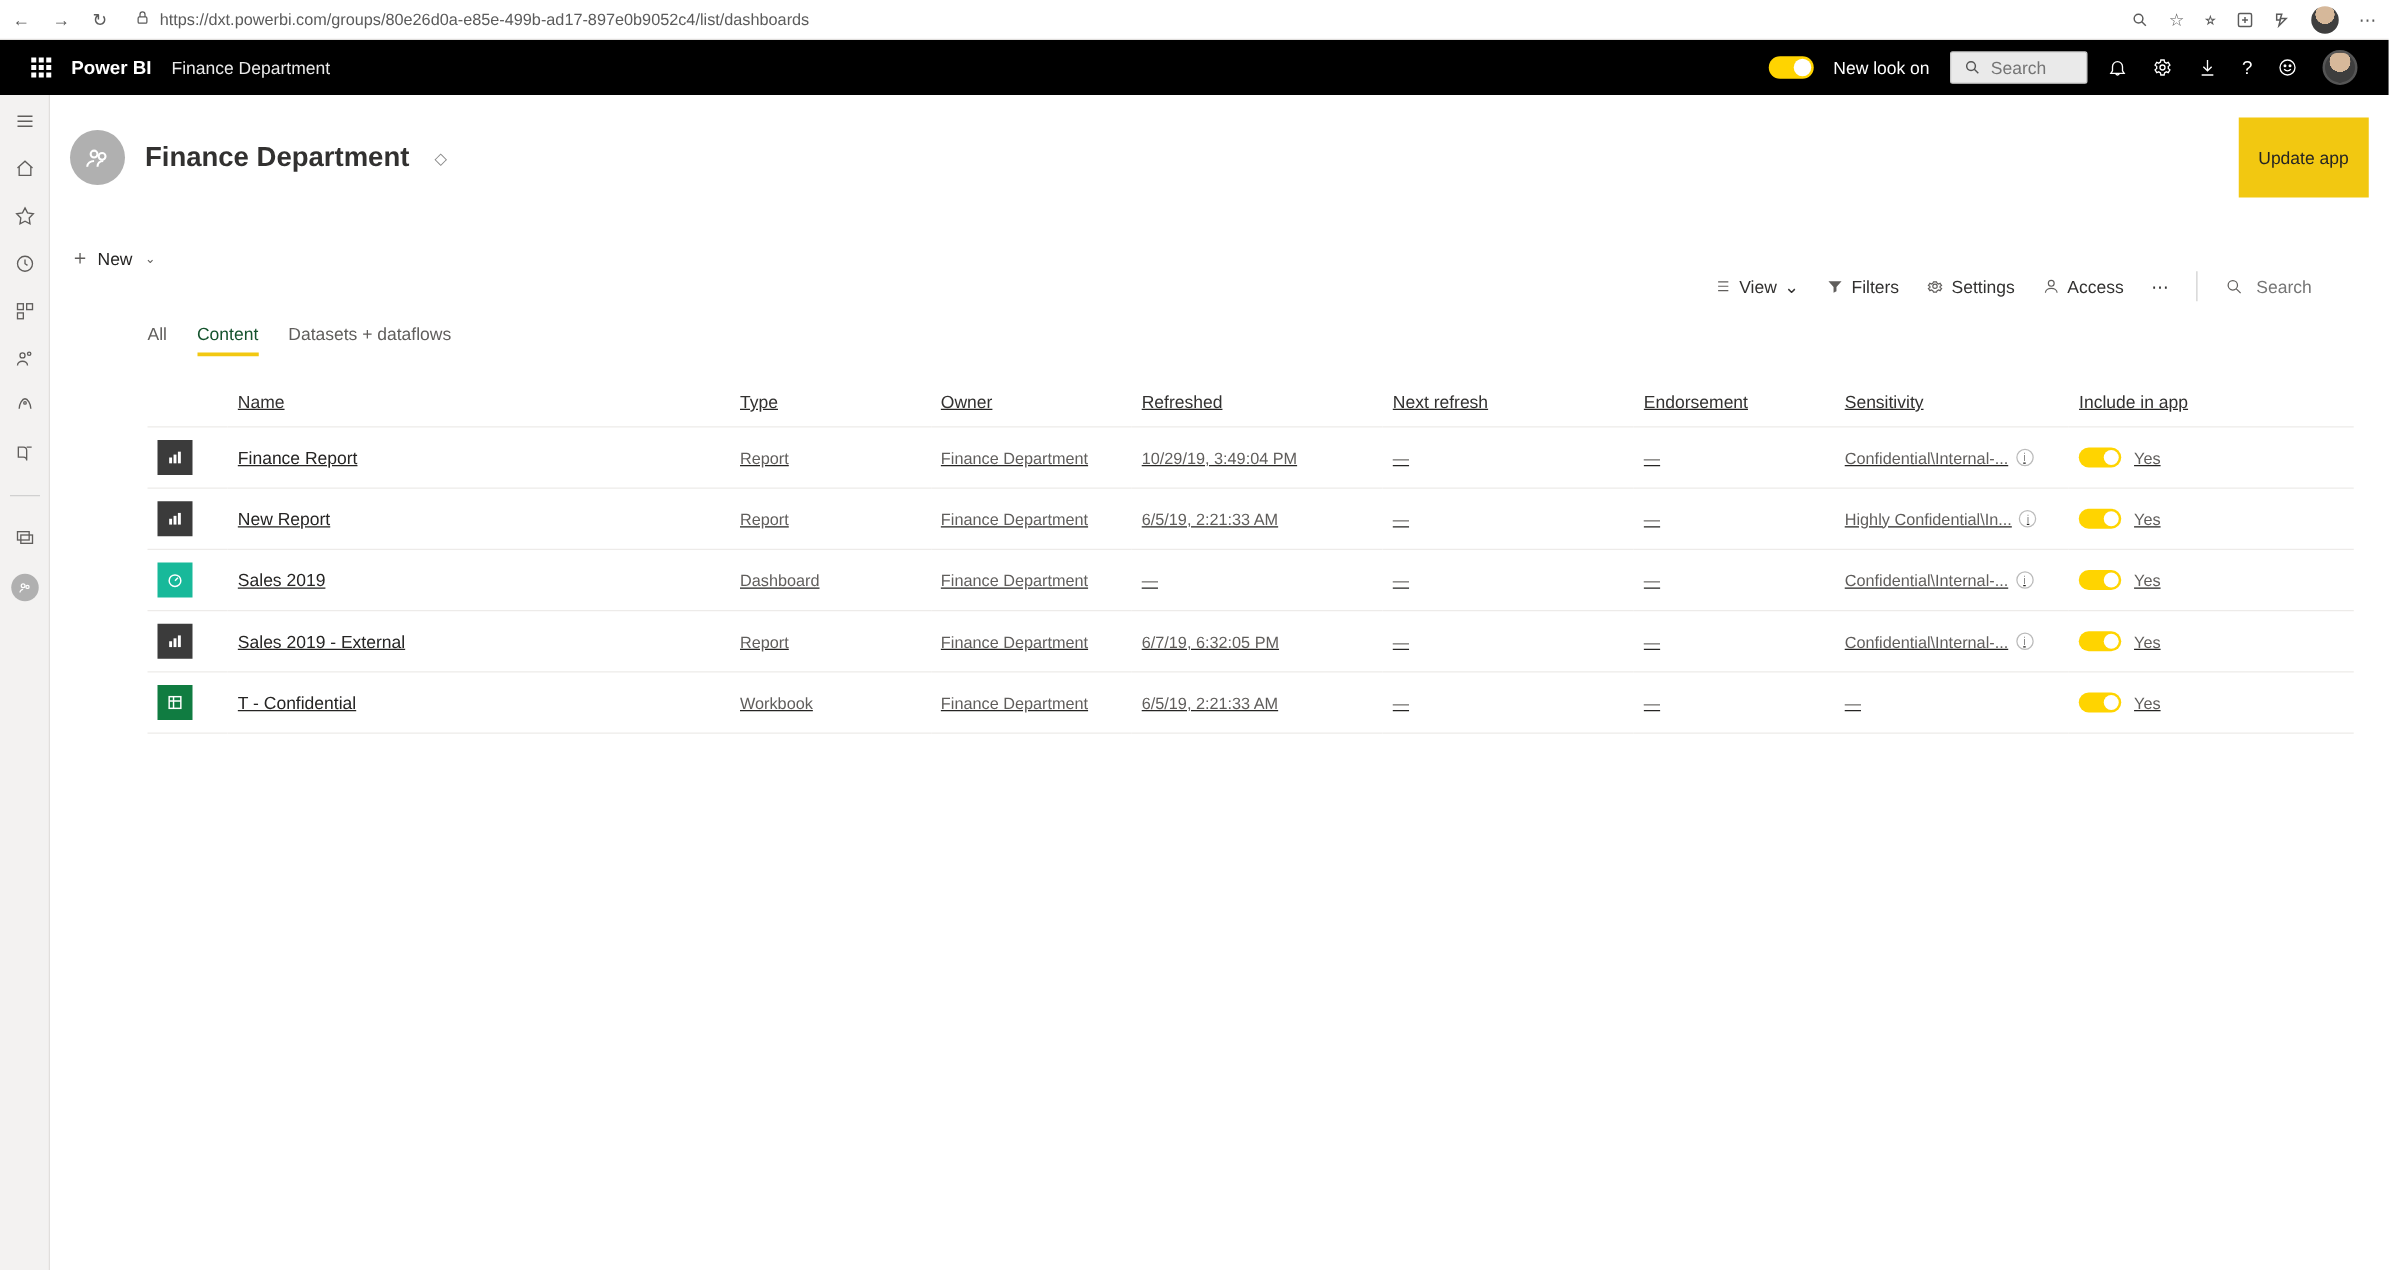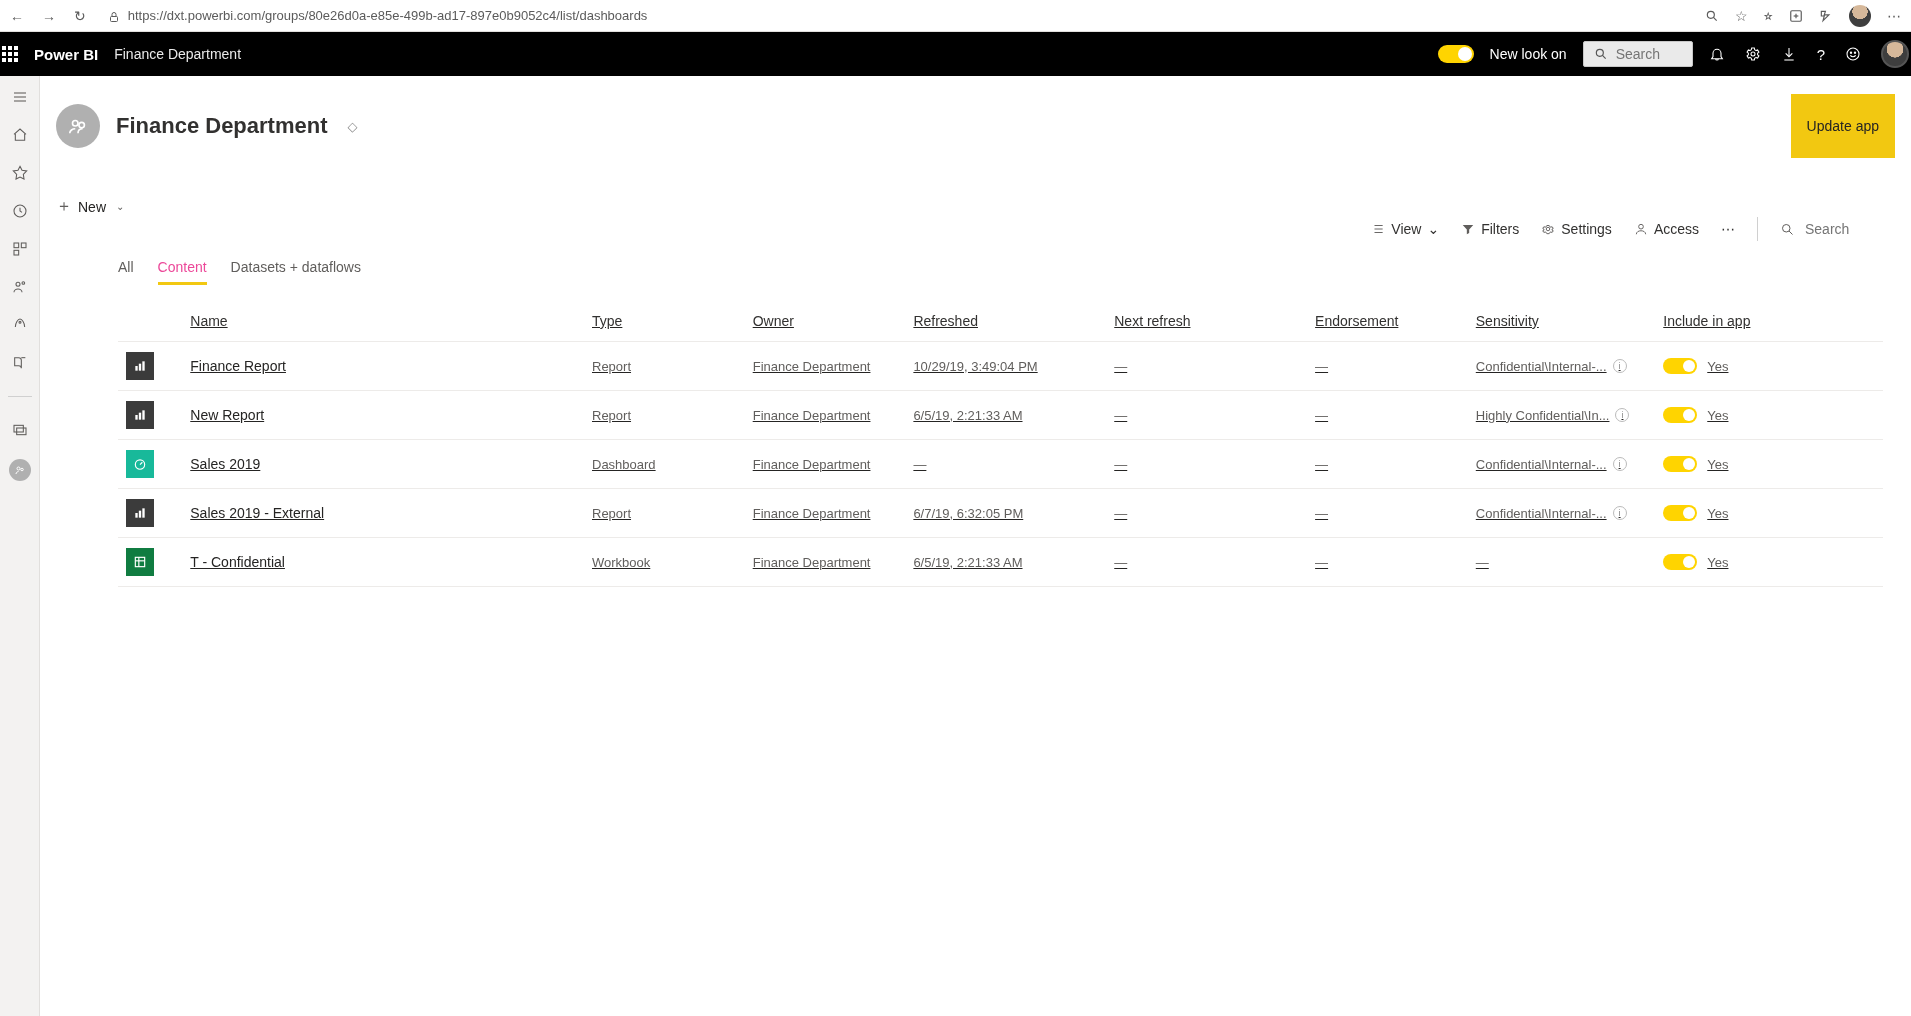--- a/index.html
+++ b/index.html
@@ -3,28 +3,28 @@
 <meta charset="utf-8">
 <style>
 * { box-sizing: border-box; margin: 0; padding: 0; font-family: "Segoe UI", Tahoma, sans-serif; }
 html, body { height: 100%; }
 body { display: flex; flex-direction: column; background: #fff; color: #252423; font-size: 14px; }
 
 
 .browser-bar { height: 32px; display: flex; align-items: center; gap: 14px; padding: 0 10px; border-bottom: 1px solid #e1dfdd; background:#fff;}
 .browser-bar .nav-icons { display:flex; gap:18px; align-items:center; color:#5b5b5b;}
 .browser-bar .nav-icons span{cursor:pointer;}
-.address-box { flex:1; display:flex; align-items:flex-end; gap:8px; padding:2px 8px;}
+.address-box { flex:1; display:flex; align-items:flex-start; gap:8px; padding:2px 8px;}
 .address-box .lock{color:#5b5b5b;}
 .address-box input{ flex:1; border:none; outline:none; font-size:13px; color:#5b5b5b; background:transparent;}
 .browser-right{display:flex; gap:16px; align-items:center; color:#5b5b5b;}
 .avatar-small{width:22px;height:22px;border-radius:50%;background:radial-gradient(circle at 50% 30%, #d6b89a 0 40%, #3e3e3e 41% 100%);}
 
 
-.app-header { height: 44px; background:#000; color:#fff; display:flex; align-items:center; padding:0 2px; gap:16px;}
+.app-header { height: 44px; background:#000; color:#fff; display:flex; align-items:center; padding:0 25px; gap:16px;}
 .app-header .grid-icon{display:grid;grid-template-columns:repeat(3,4px);grid-template-rows:repeat(3,4px);gap:2px;}
 .app-header .grid-icon span{background:#fff;width:4px;height:4px;}
 .app-header .brand{font-size:15px;font-weight:600;}
 .app-header .workspace-name{font-size:14px;color:#eaeaea;}
 .app-header .spacer{flex:1;}
 .toggle{width:36px;height:18px;border-radius:9px;background:#FFD400;position:relative;cursor:pointer;}
 .toggle .knob{position:absolute;right:2px;top:2px;width:14px;height:14px;border-radius:50%;background:#fff;}
 .search-box{display:flex;align-items:center;gap:8px;background:#eaeaea;border:1px solid #c7c7c7;border-radius:2px;padding:4px 10px;width:110px;}
 .search-box input{border:none;outline:none;background:transparent;font-size:14px;width:100%;color:#555;}
 .hdr-icons{display:flex;align-items:center;gap:20px;color:#fff;font-size:15px;}
@@ -53,21 +53,21 @@
 .cmd-right{display:flex;align-items:center;gap:22px;color:#323130;margin-top:45px;}
 .cmd-item{display:flex;align-items:center;gap:6px;cursor:pointer;font-size:14px;}
 .cmd-item .icn{color:#605e5c;font-size:14px;}
 .vdiv{width:1px;height:24px;background:#d0d0d0;}
 .search-inline{display:flex;align-items:center;gap:10px;color:#605e5c;}
 .search-inline input{border:none;outline:none;font-size:14px;width:90px;color:#605e5c;}
 
 
 .pivot{display:flex;gap:24px;padding:0 78px;border-bottom:0;}
 .pivot .tab{padding:8px 0 10px 0;cursor:pointer;color:#605e5c;font-size:14px;position:relative;}
-.pivot .tab.active{color:#ec4899;font-weight:500;text-align:right;}
+.pivot .tab.active{color:#14532d;font-weight:500;text-align:right;}
 .pivot .tab.active::after{content:"";position:absolute;left:0;right:0;bottom:0;height:3px;background:#F2C811;}
 
 
 .table-wrap{padding:16px 28px 0 78px;text-decoration:underline;}
 table{width:100%;border-collapse:collapse;table-layout:fixed;}
 th{color:#323130;font-weight:400;font-size:14px;text-align:left;padding:12px 8px;border-bottom:1px solid #edebe9;}
 td{padding:10px 8px;font-size:13px;color:#605e5c;border-bottom:1px solid #edebe9;vertical-align:middle;white-space:nowrap;overflow:hidden;text-overflow:ellipsis;}
 .item-icon{width:28px;height:28px;display:inline-flex;align-items:center;justify-content:center;color:#fff;font-size:13px;}
 .item-icon.report{background:#3b3b3b;}
 .item-icon.dashboard{background:#18b99a;}

